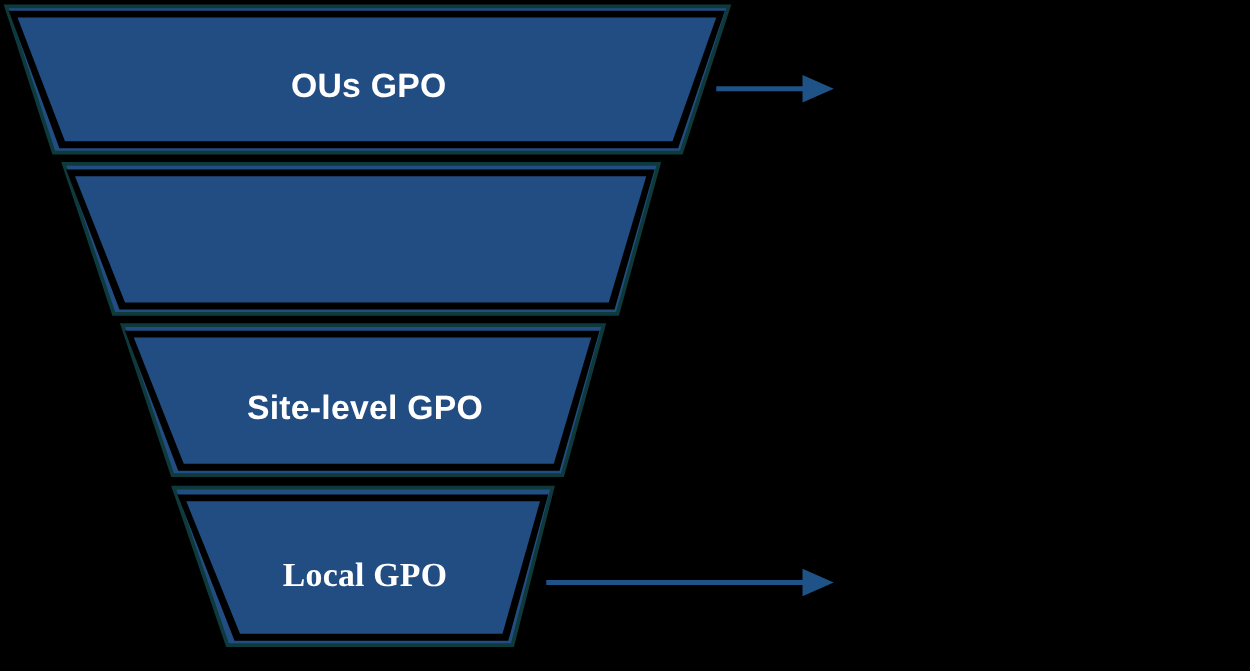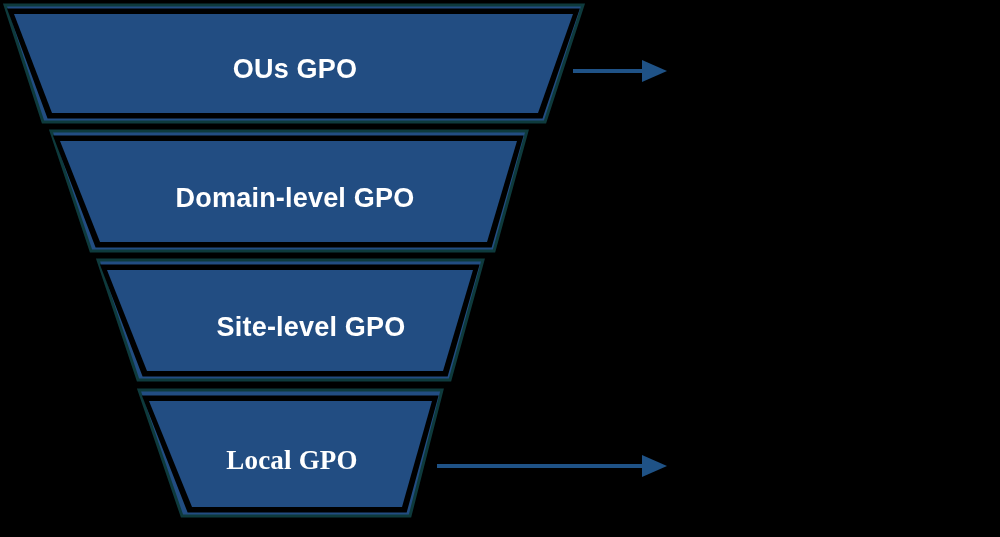--- a/index.html
+++ b/index.html
@@ -73,19 +73,18 @@
     </g>
 
     <g>
       <line x1="437" y1="466" x2="645" y2="466" stroke="#1f5286" stroke-width="4"></line>
       <polygon points="642,455 667,466 642,477" fill="#1f5286"></polygon>
     </g>
   </svg>
 
   <div class="seg-label" style="left:295px; top:69px;">OUs GPO</div>
 
-  <div class="seg-label" style="left:295px; top:198px;">Domain-level GPO</div>
 
-  <div class="seg-label" style="left:292px; top:327px;margin-left:19px;">Site-level GPO</div>
+  <div class="seg-label" style="left:292px; top:327px;">Site-level GPO</div>
 
   <div class="seg-label" style="left:292px; top:460px;font-family:Liberation Serif, serif;">Local GPO</div>
 
 </div>
 
 </body></html>

